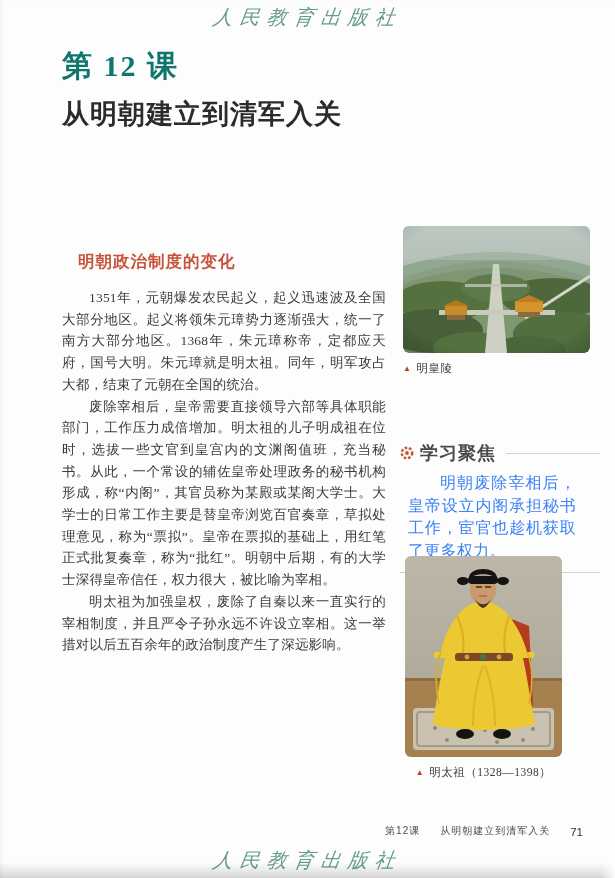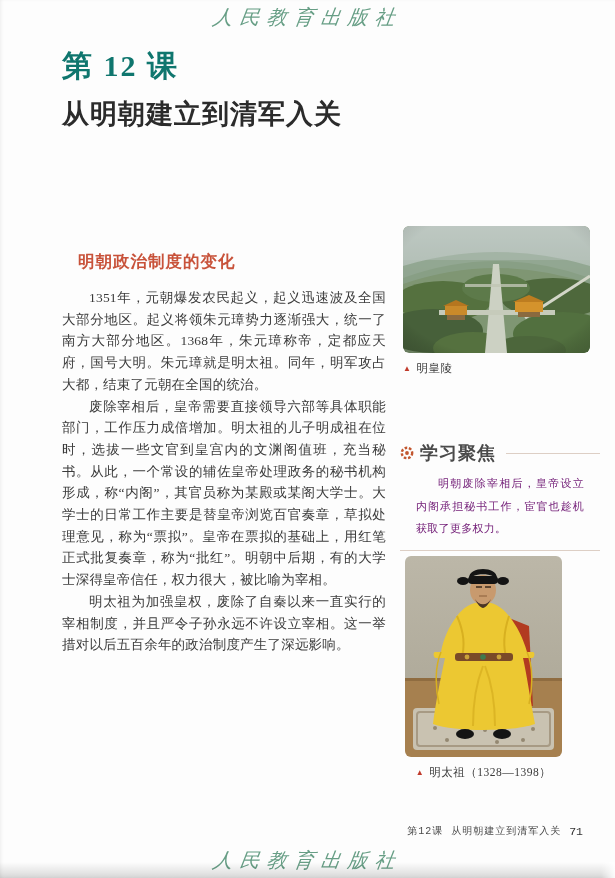--- a/index.html
+++ b/index.html
@@ -44,29 +44,29 @@
   .tri{color:#c03a2b;font-size:8px;line-height:1;}
   
   .focus-box{position:absolute;left:400px;top:441px;width:200px;}
   .focus-head{display:flex;align-items:center;gap:6px;}
   .focus-title{
     font-family:"Liberation Sans","DejaVu Sans",sans-serif;font-size:18px;
     font-weight:700;color:#4a4a4a;letter-spacing:1px;white-space:nowrap;
   }
   .focus-rule{flex:1;height:1px;background:#ddcfc5;margin-left:4px;}
   .focus-text{
-    margin:7px 0 0 16px;width:168px;font-size:11px;line-height:22.5px;color:#701a75;
+    margin:7px 0 0 8px;width:168px;font-size:16px;line-height:22.5px;color:#3b82f6;
     text-indent:2em;text-align:justify;letter-spacing:.3px;
   }
   .focus-bottom-rule{margin-top:10px;height:1px;background:#ddcfc5;width:100%;}
   
   .footer{
     position:absolute;top:824px;right:32px;font-size:10px;color:#4a4a4a;
-    letter-spacing:1px;display:flex;align-items:flex-end;gap:8px;
-    font-family:Liberation Mono, monospace;
+    letter-spacing:1px;display:flex;align-items:flex-end;gap:20px;
+    font-family:Liberation Sans, sans-serif;
   }
   .footer .pageno{font-size:11.5px;color:#333;letter-spacing:0;}
   
   .bottom-shade{
     position:absolute;left:0;right:0;bottom:0;height:16px;
     background:linear-gradient(to bottom,rgba(0,0,0,0) 0%,rgba(0,0,0,.10) 70%,rgba(0,0,0,.16) 100%);
     pointer-events:none;
   }
   .bottom-shade::after{
     content:"";position:absolute;right:0;top:0;bottom:0;width:14px;

